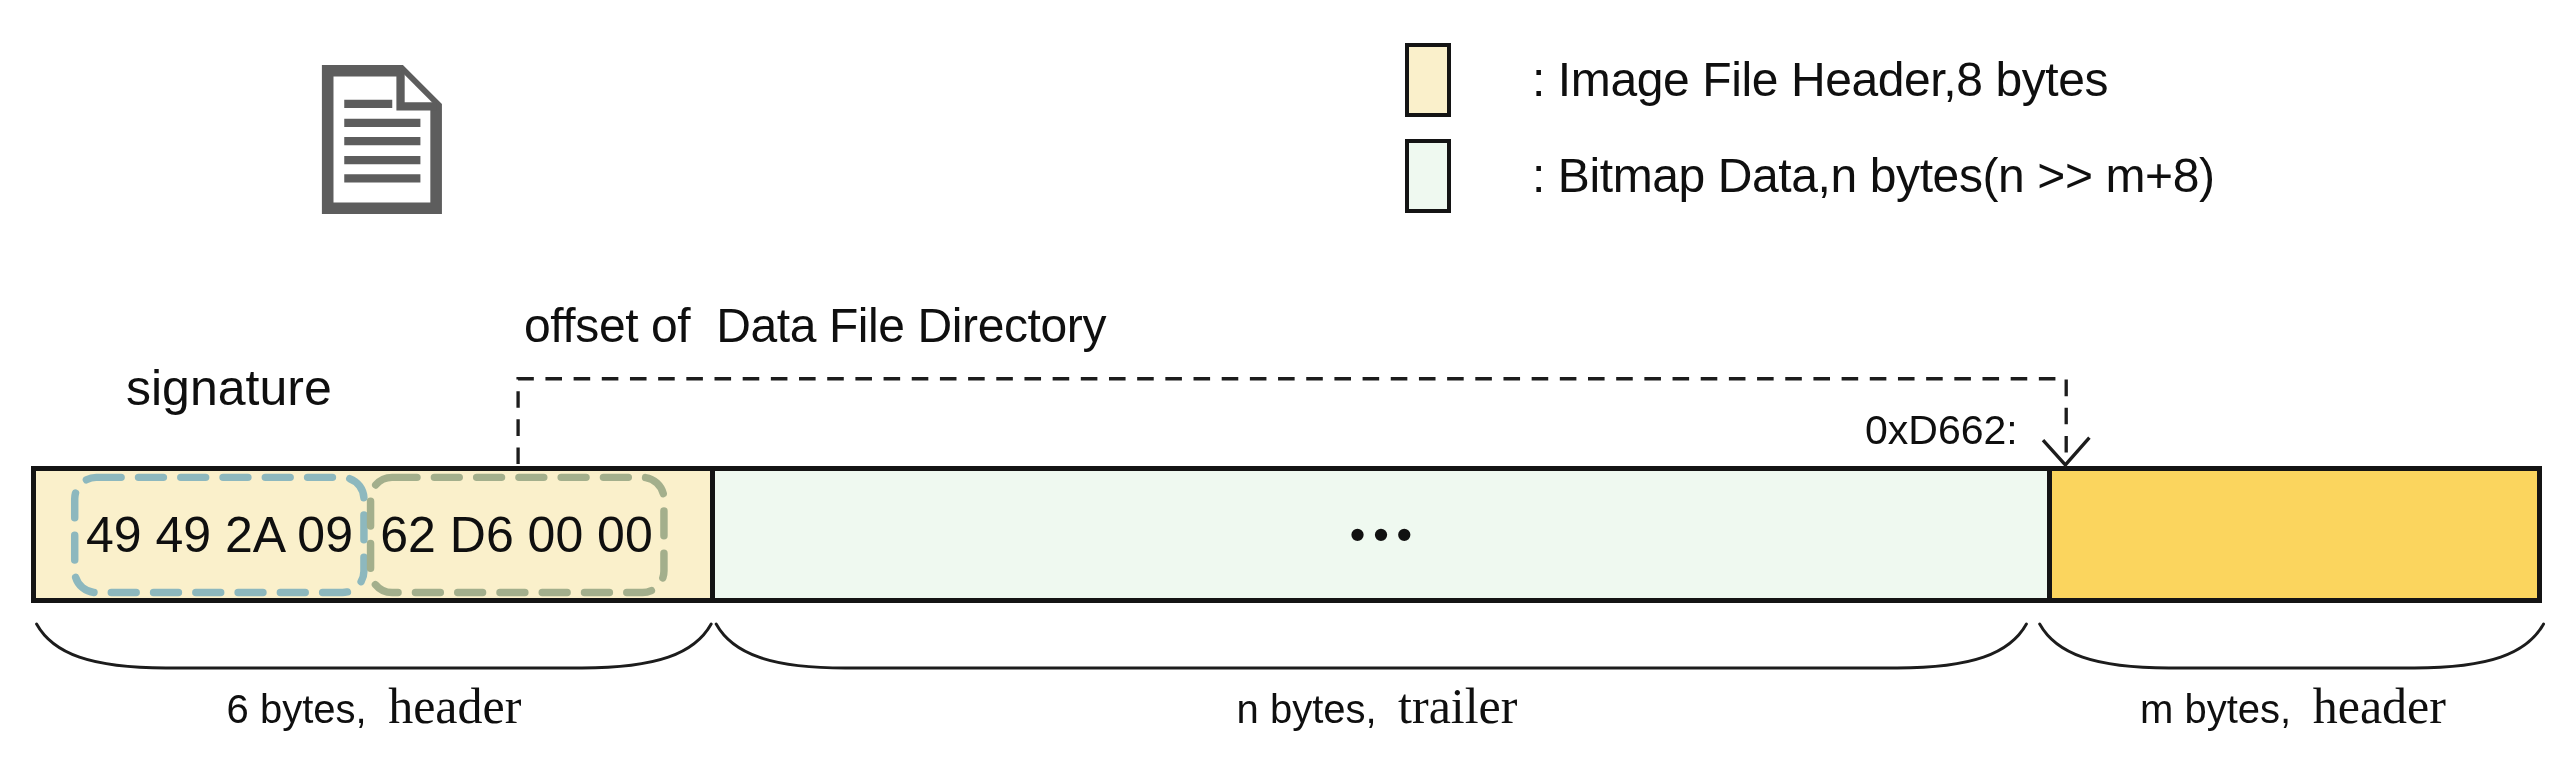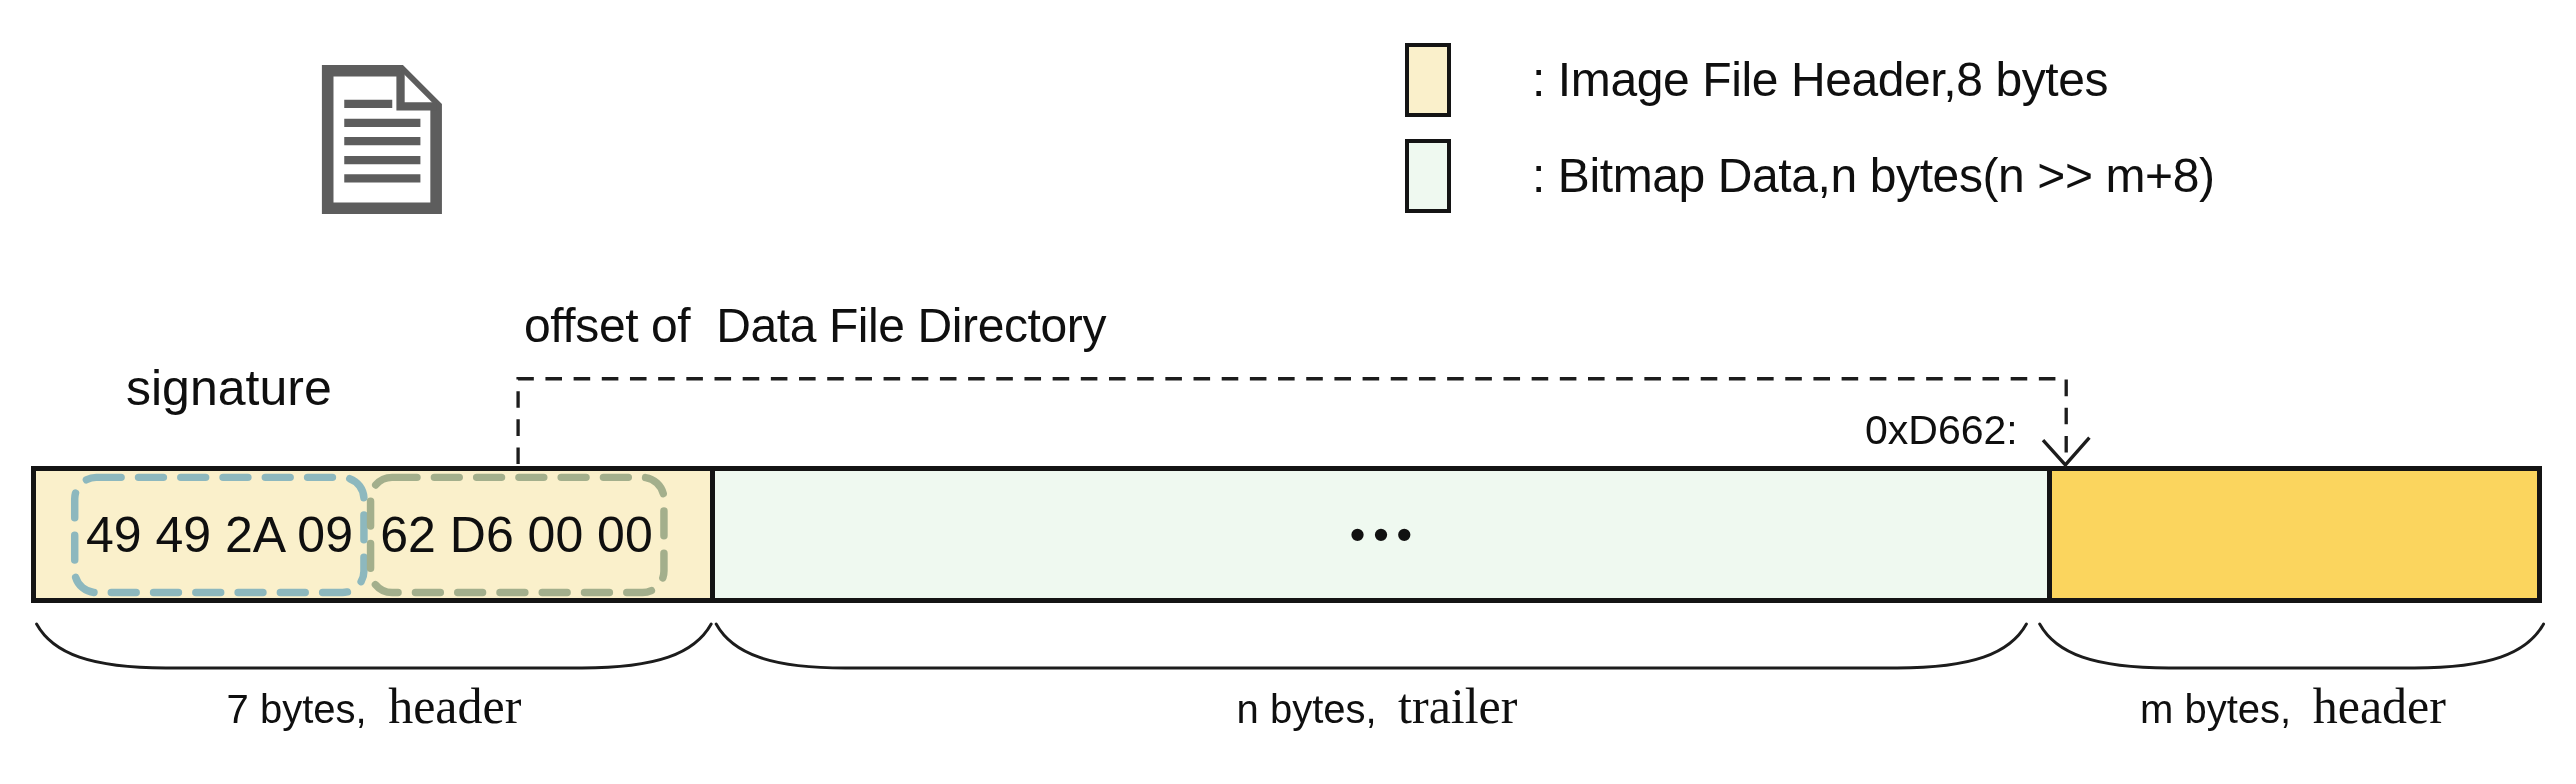--- a/index.html
+++ b/index.html
@@ -106,21 +106,21 @@
 
     <path d="M 625 560 L 625 457 L 2493 457 L 2493 548" fill="none" stroke="#1c1c1c" stroke-width="4" stroke-dasharray="20 14"></path>
     <path d="M 2465 531 L 2492 561 L 2521 528" fill="none" stroke="#1c1c1c" stroke-width="4"></path>
 
     <path d="M 44 753 C 64 789, 110 806, 200 806 L 702 806 C 792 806, 838 789, 858 753" fill="none" stroke="#1c1c1c" stroke-width="3.5" stroke-linecap="round"></path>
     <path d="M 864 753 C 884 789, 930 806, 1020 806 L 2289 806 C 2379 806, 2425 789, 2445 753" fill="none" stroke="#1c1c1c" stroke-width="3.5" stroke-linecap="round"></path>
     <path d="M 2461 753 C 2481 789, 2527 806, 2617 806 L 2913 806 C 3003 806, 3049 789, 3069 753" fill="none" stroke="#1c1c1c" stroke-width="3.5" stroke-linecap="round"></path>
   </svg>
 
   <div class="brace-label bl-1">
-    <span class="brace-size">7 bytes,</span>
+    <span class="brace-size">6 bytes,</span>
     <span class="brace-word">header</span>
   </div>
   <div class="brace-label bl-2">
     <span class="brace-size">n bytes,</span>
     <span class="brace-word">trailer</span>
   </div>
   <div class="brace-label bl-3">
     <span class="brace-size">m bytes,</span>
     <span class="brace-word">header</span>
   </div>

